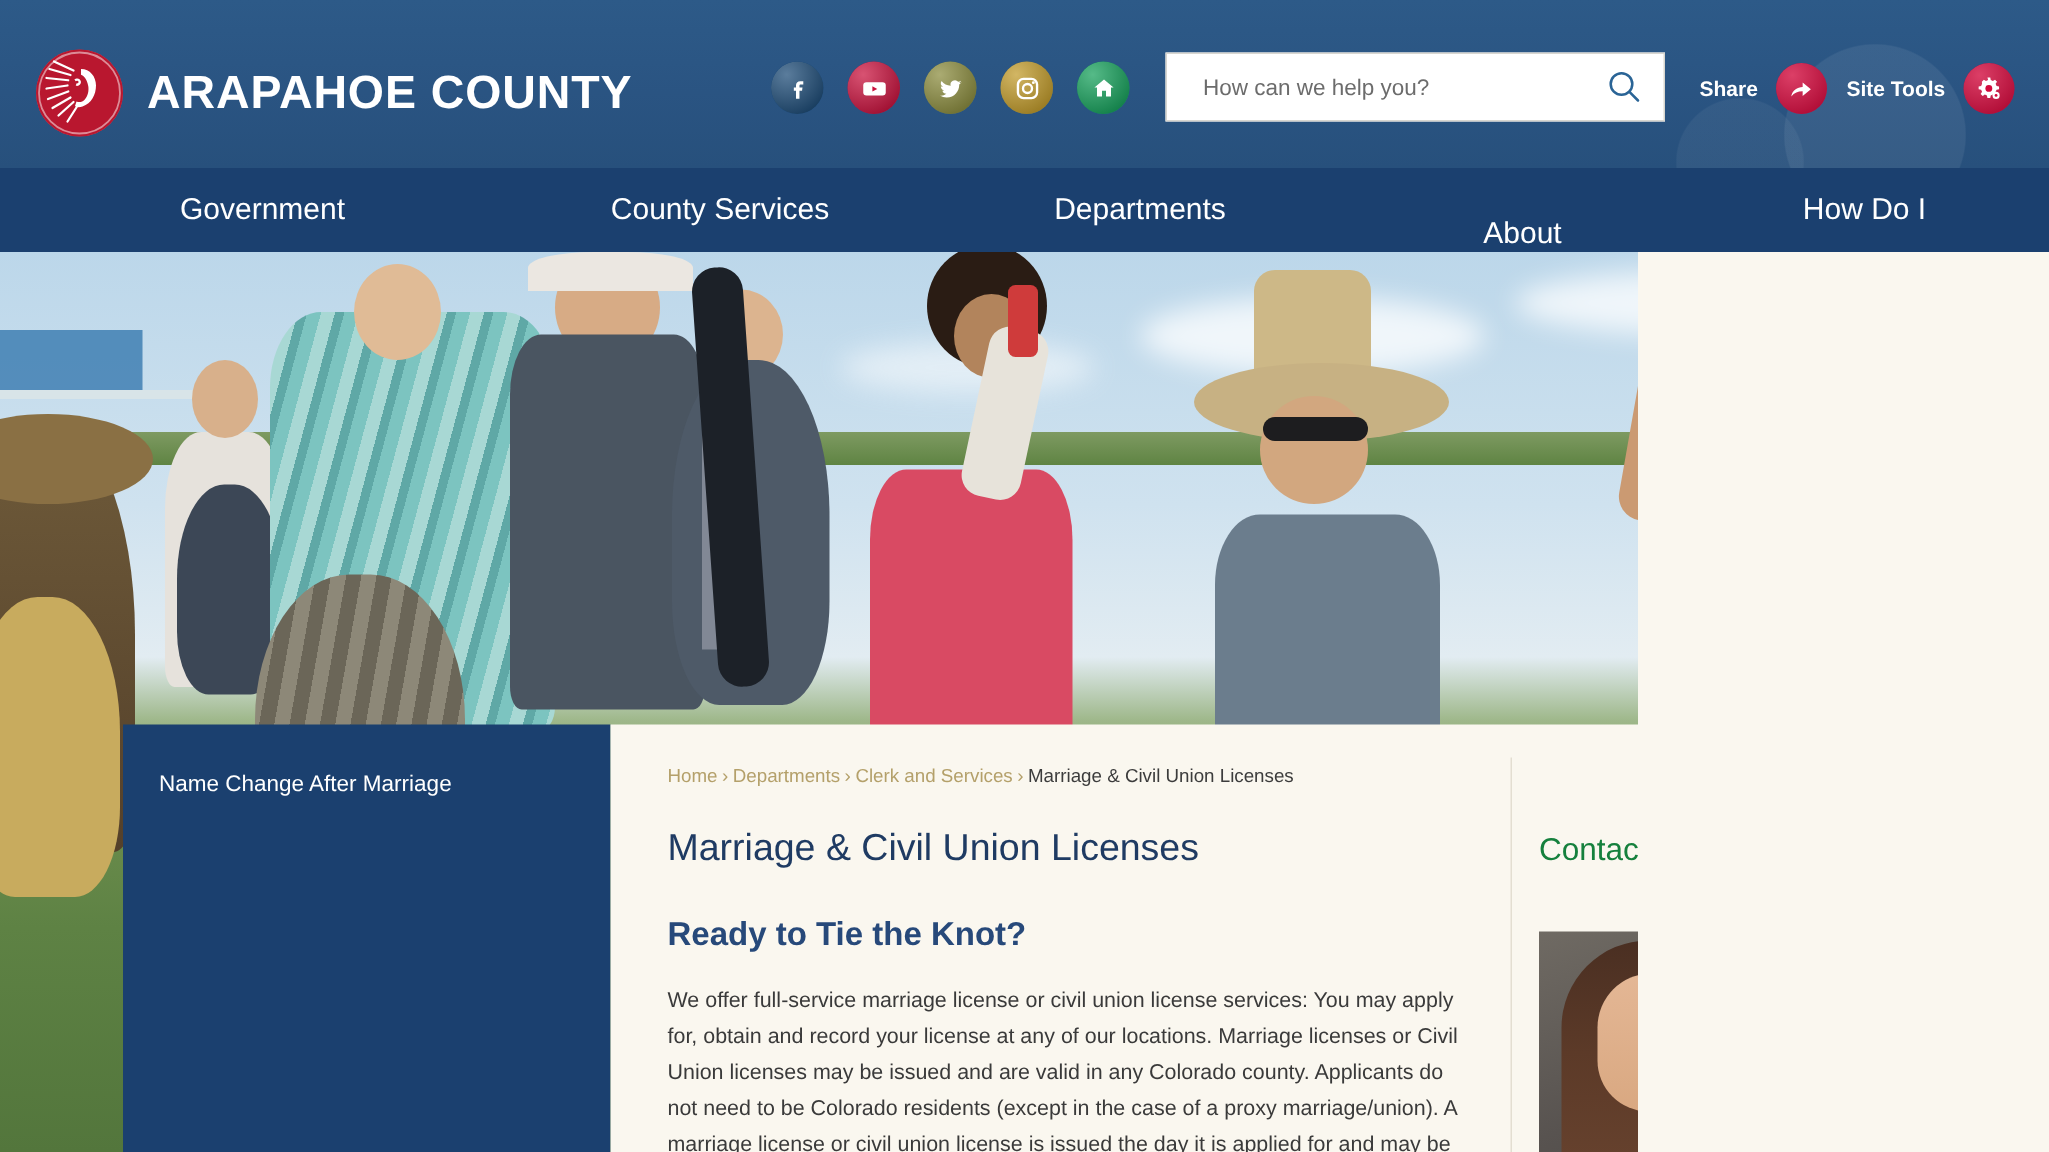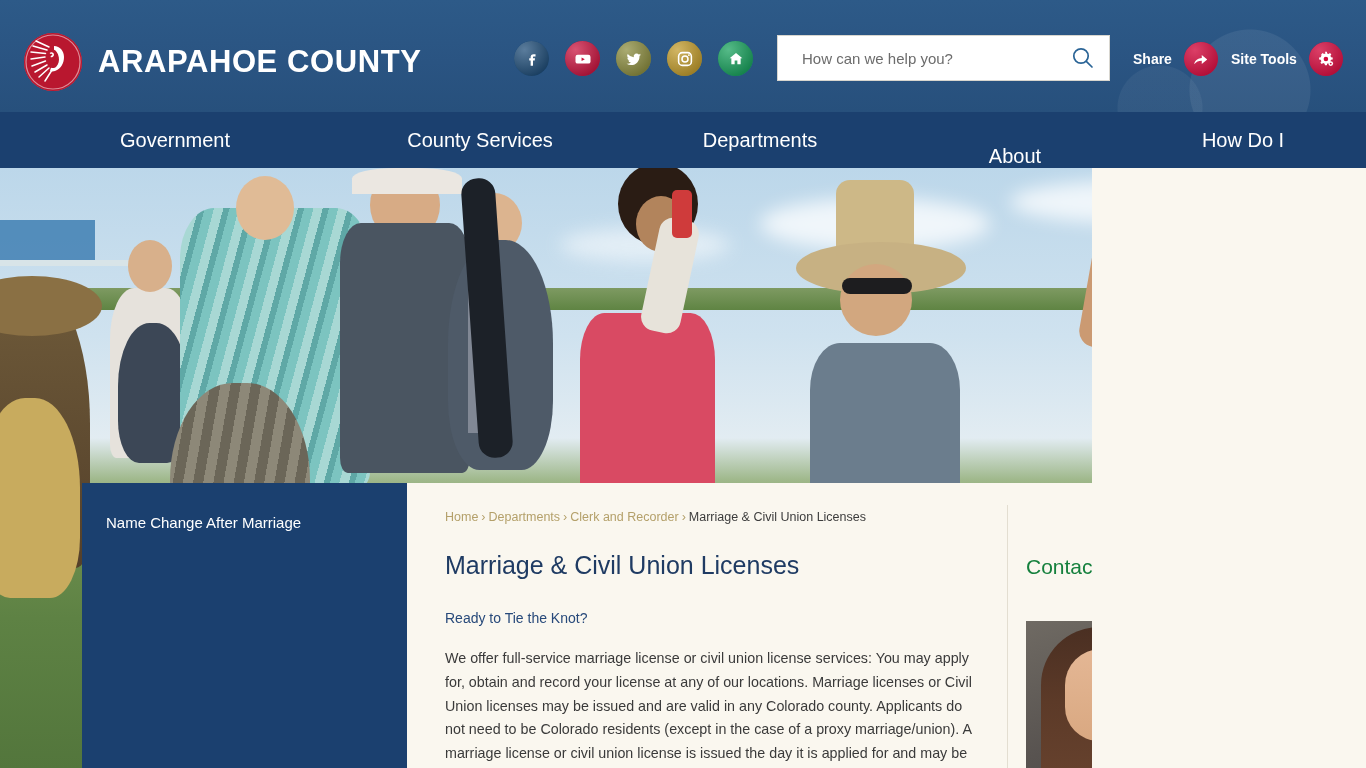--- a/index.html
+++ b/index.html
@@ -217,22 +217,22 @@
   .breadcrumb .current { color: #3c3c3c; }
 
   h1.page-title {
     font-size: 25px;
     font-weight: normal;
     color: #1f3b63;
     margin: 0 0 30px 0;
     line-height: 1.2;
   }
   h2.sub-title {
-    font-size: 14px;
-    font-weight: normal;
+    font-size: 22px;
+    font-weight: bold;
     color: #27497a;
     margin: 0 0 20px 0;
     line-height: 1.2;
   }
   p.body-text {
     font-size: 14.3px;
     color: #3a3a3a;
     line-height: 1.67;
     margin: 0 0 28px 0;
   }
@@ -430,21 +430,21 @@
 
     <div class="left-nav">
       <div class="left-nav-item">Name Change After Marriage</div>
     </div>
 
     <div class="main-panel">
 
       <div class="main-col">
 
         <div class="breadcrumb">
-          <a>Home</a><span class="sep">›</span><a>Departments</a><span class="sep">›</span><a>Clerk and Recorder</a><span class="sep">›</span><span class="current">Marriage &amp; Civil Union Licenses</span>
+          <a>Home</a><span class="sep">›</span><a>Departments</a><span class="sep">›</span><a>Clerk and Services</a><span class="sep">›</span><span class="current">Marriage &amp; Civil Union Licenses</span>
         </div>
 
         <h1 class="page-title">Marriage &amp; Civil Union Licenses</h1>
 
         <h2 class="sub-title">Ready to Tie the Knot?</h2>
 
         <p class="body-text">We offer full-service marriage license or civil union license services: You may apply for, obtain and record your license at any of our locations. Marriage licenses or Civil Union licenses may be issued and are valid in any Colorado county. Applicants do not need to be Colorado residents (except in the case of a proxy marriage/union). A marriage license or civil union license is issued the day it is applied for and may be used immediately.</p>
 
       </div>
 

